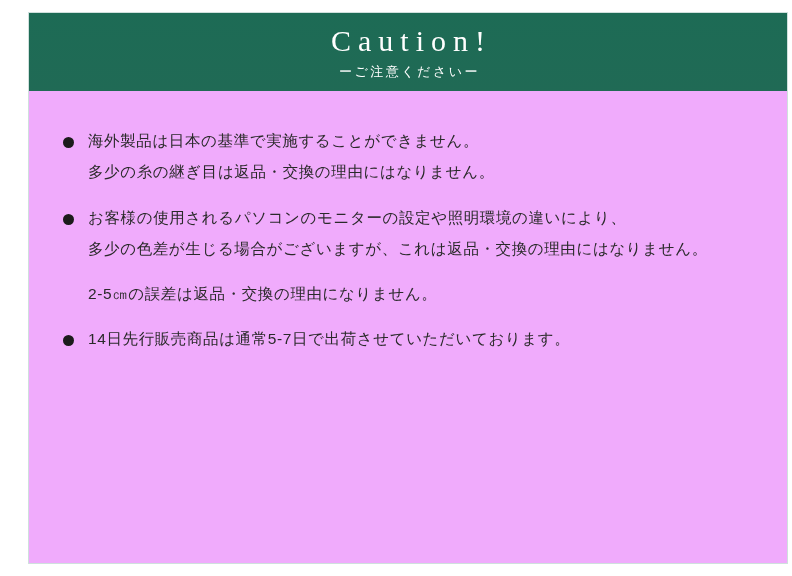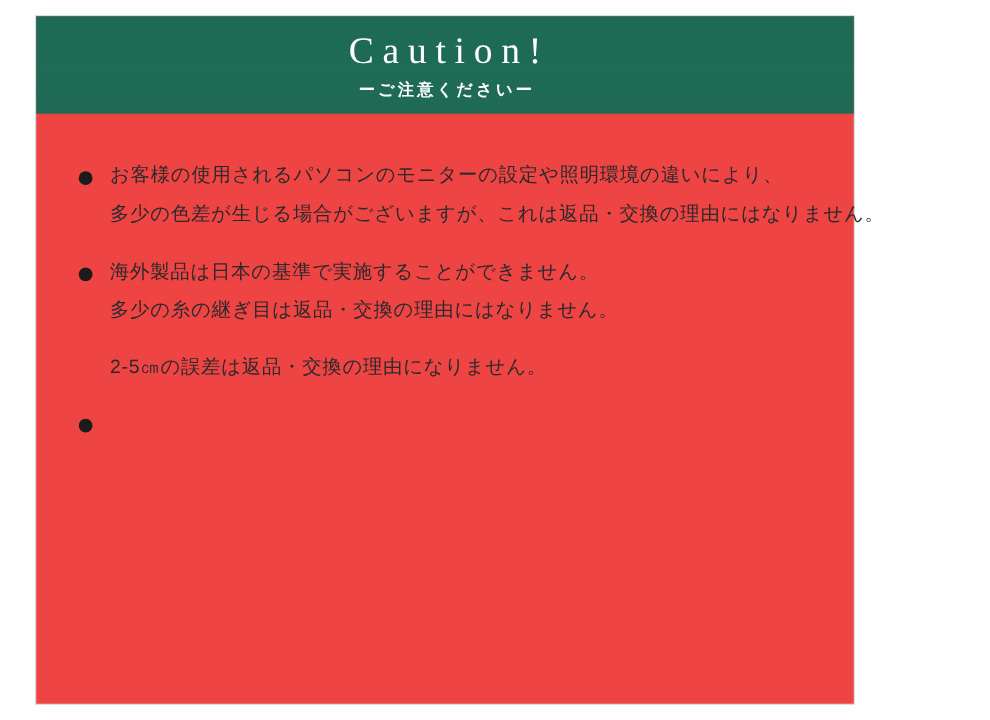--- a/index.html
+++ b/index.html
@@ -17,25 +17,25 @@
     position: relative;
     width: 792px;
     height: 576px;
     background: #ffffff;
     box-sizing: border-box;
   }
   .card {
     position: absolute;
     left: 28px;
     top: 12px;
-    width: 656px;
+    width: 760px;
     height: 552px;
     border: 1px solid #cfe0dd;
     box-sizing: border-box;
-    background: #ef4444;
+    background: #f0abfc;
     padding-left: 36px;
   }
   .header {
     position: absolute;
     left: 0;
     top: 0;
     width: 100%;
     height: 78px;
     background: #1d6b55;
     background: linear-gradient(180deg, #1d6b55 0%, #206a55 100%);
@@ -54,21 +54,20 @@
     padding-left: 7px;
     font-family: "Liberation Serif", serif;
   }
   .header-sub {
     color: #ffffff;
     font-size: 13px;
     letter-spacing: 2.5px;
     margin-top: 9px;
     line-height: 1;
     padding-left: 3px;
-    font-weight: bold;
   }
   .body {
     position: absolute;
     left: 0;
     top: 78px;
     width: 100%;
     padding: 38px 34px 0 34px;
     box-sizing: border-box;
   }
   .item {
@@ -108,38 +107,39 @@
     <div class="header">
       <div class="header-title">Caution!</div>
       <div class="header-sub">ーご注意くださいー</div>
     </div>
 
     <div class="body">
 
       <div class="item">
         <div class="item-first-line">
           <span class="bullet"></span>
-          <span class="line">お客様の使用されるパソコンのモニターの設定や照明環境の違いにより、</span>
+          <span class="line">海外製品は日本の基準で実施することができません。</span>
         </div>
-        <div class="line sub">多少の色差が生じる場合がございますが、これは返品・交換の理由にはなりません。</div>
+        <div class="line sub">多少の糸の継ぎ目は返品・交換の理由にはなりません。</div>
       </div>
 
       <div class="item">
         <div class="item-first-line">
           <span class="bullet"></span>
-          <span class="line">海外製品は日本の基準で実施することができません。</span>
+          <span class="line">お客様の使用されるパソコンのモニターの設定や照明環境の違いにより、</span>
         </div>
-        <div class="line sub">多少の糸の継ぎ目は返品・交換の理由にはなりません。</div>
+        <div class="line sub">多少の色差が生じる場合がございますが、これは返品・交換の理由にはなりません。</div>
       </div>
 
       <div class="item">
         <div class="line sub">2-5㎝の誤差は返品・交換の理由になりません。</div>
       </div>
 
       <div class="item">
         <div class="item-first-line">
           <span class="bullet"></span>
+          <span class="line">14日先行販売商品は通常5-7日で出荷させていただいております。</span>
         </div>
       </div>
 
     </div>
   </div>
 </div>
 
 </body></html>

